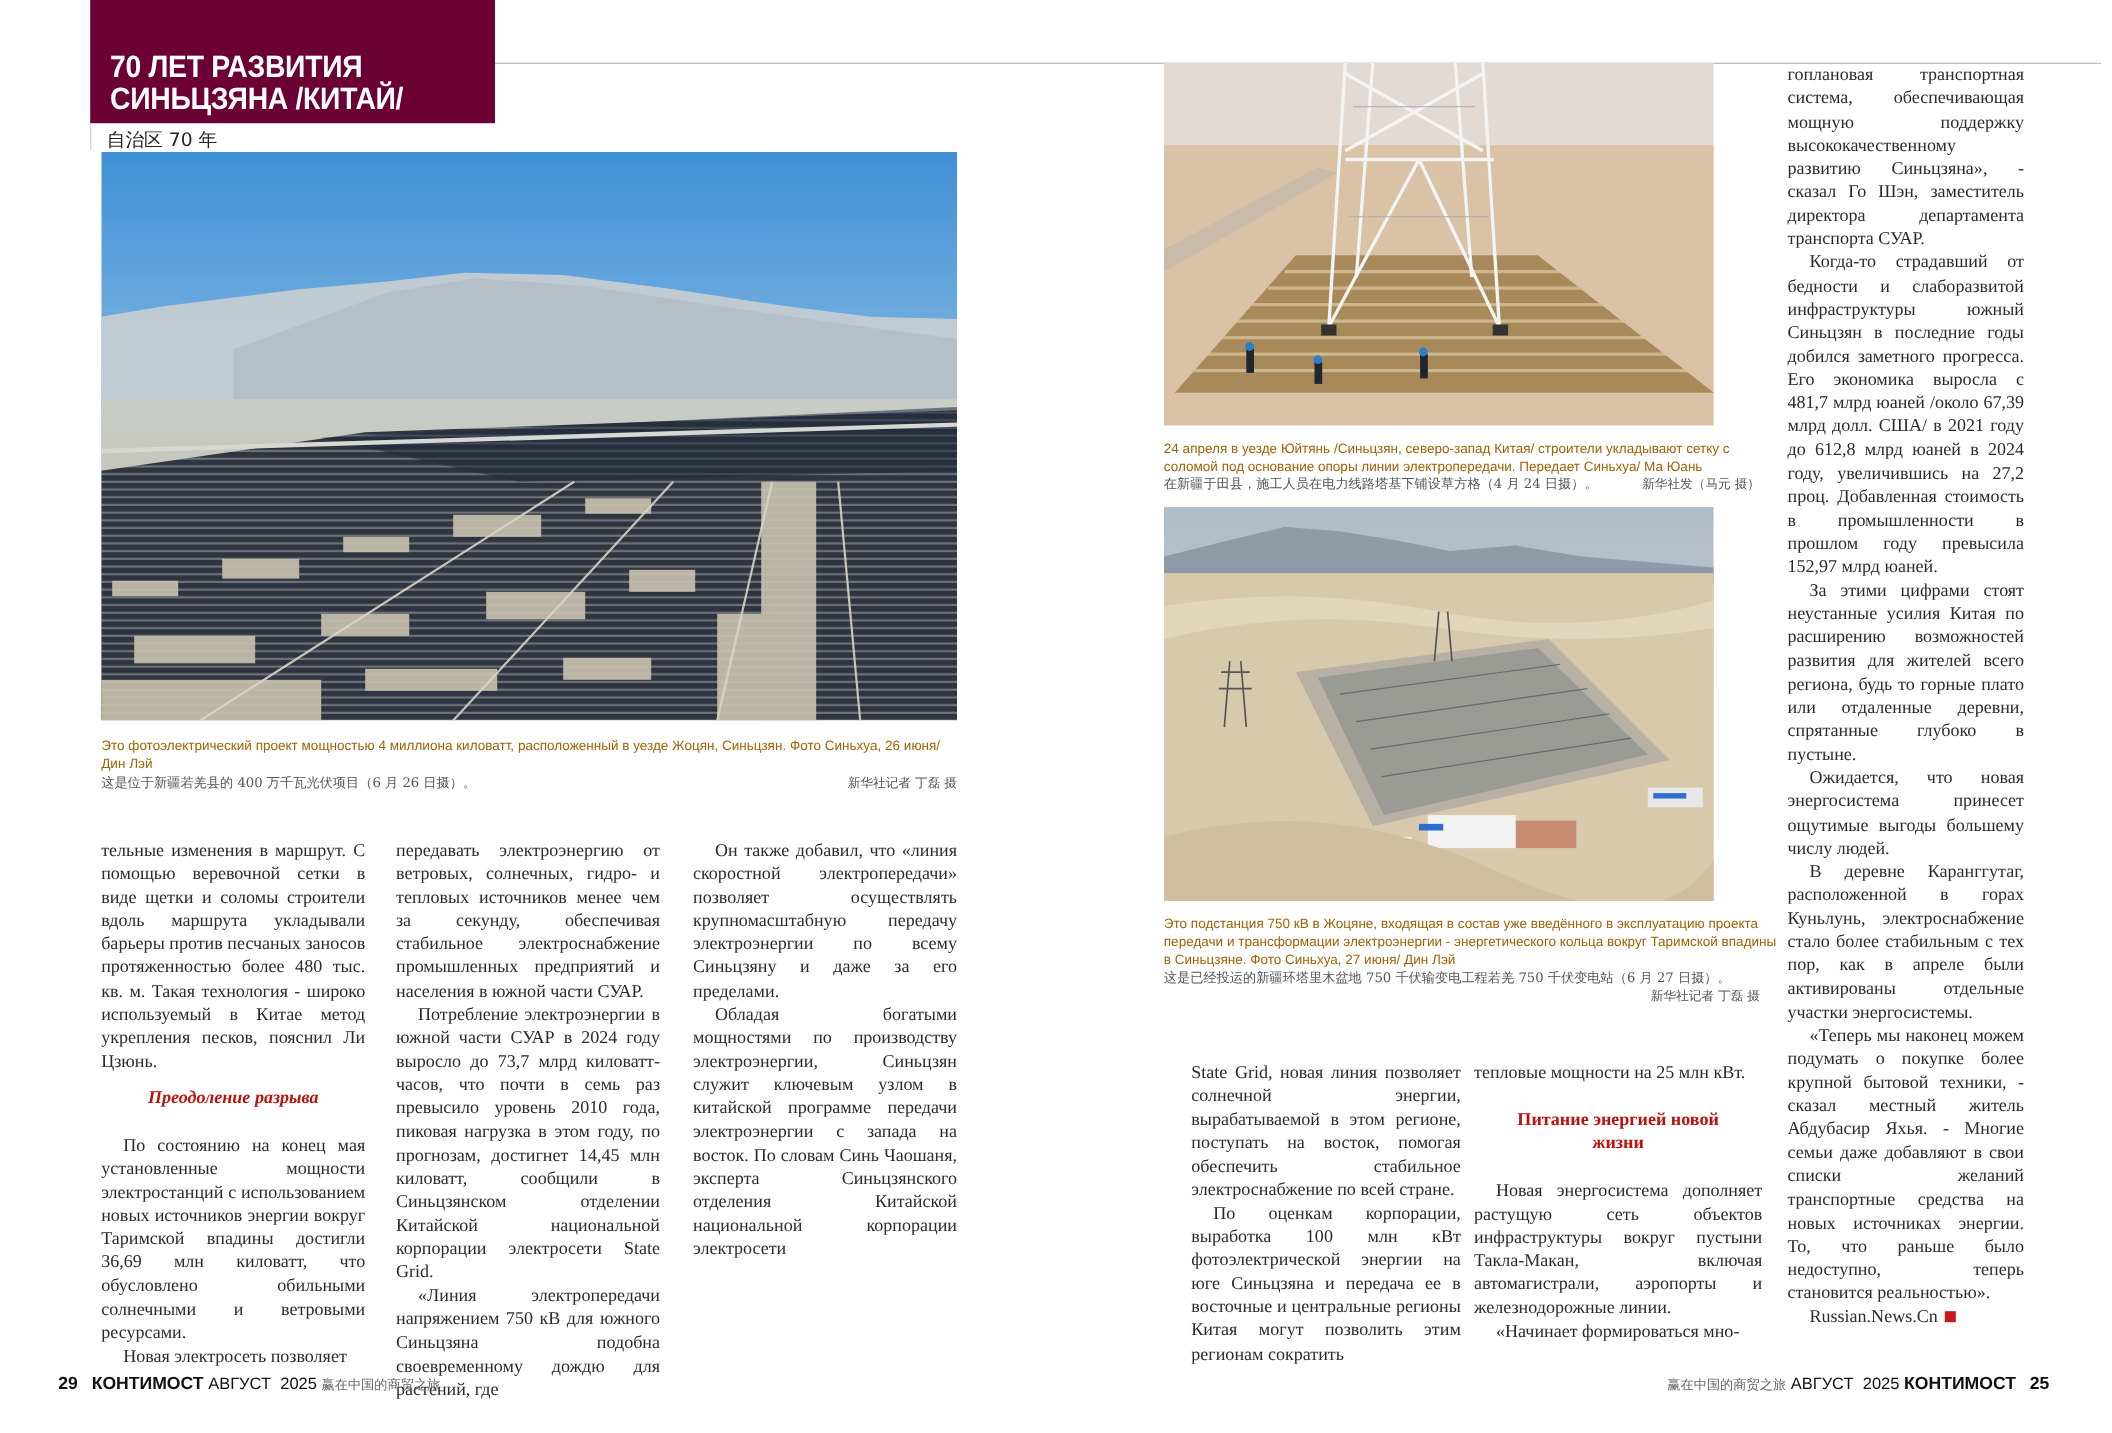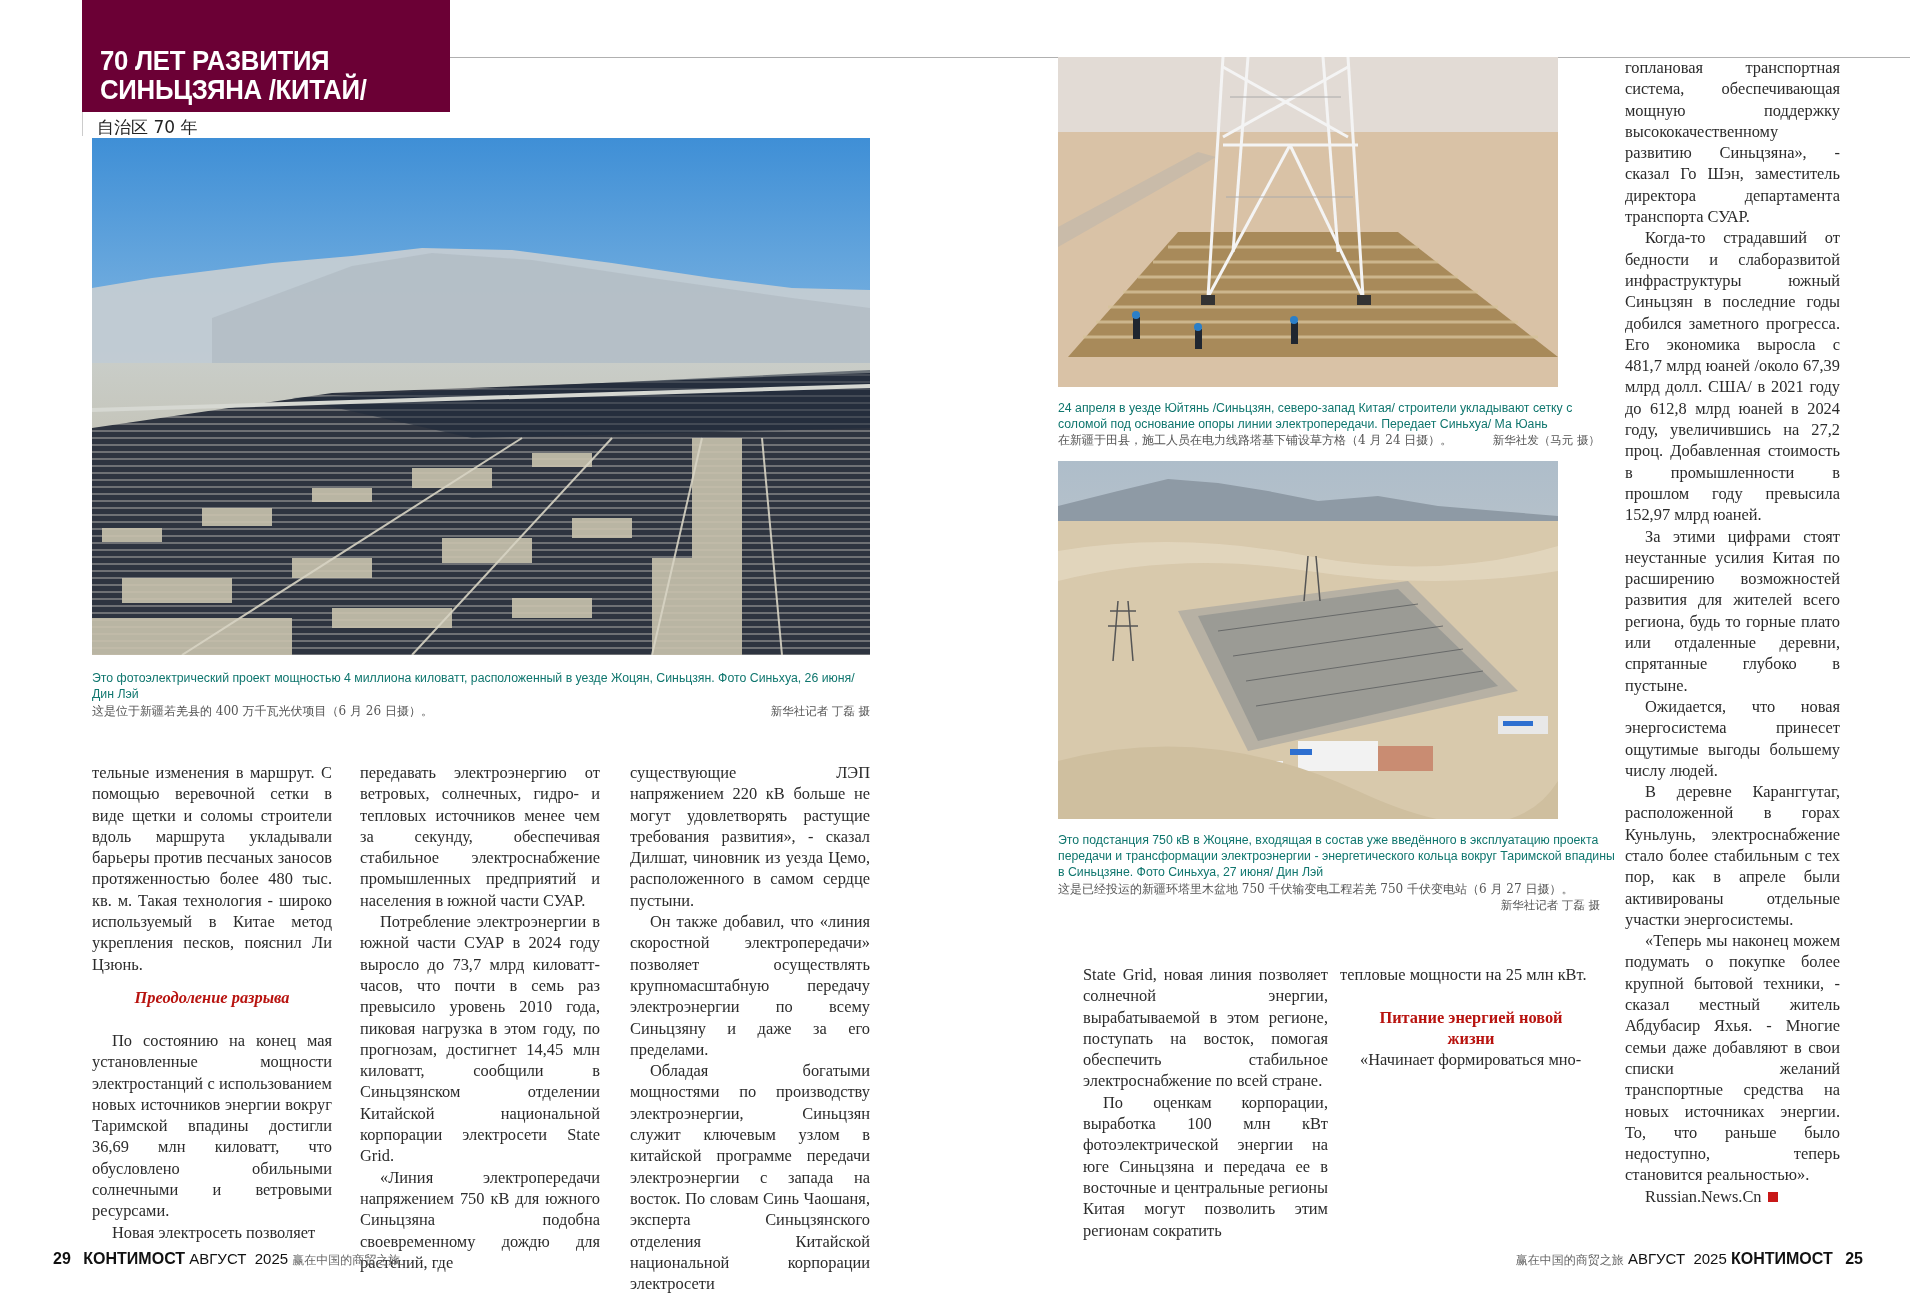--- a/index.html
+++ b/index.html
@@ -13,21 +13,21 @@
   .header-rule { position: absolute; left: 450px; top: 57px; width: 1460px; height: 1px; background: #b0b0b0; }
   .header-sub { position: absolute; left: 97px; top: 116px; font-family: "DejaVu Sans", sans-serif; font-size: 17px; color: #222; }
   .header-vline { position: absolute; left: 82px; top: 112px; width: 1px; height: 24px; background: #ccc; }
 
   .photo { position: absolute; overflow: hidden; }
   .photo svg { width: 100%; height: 100%; display: block; }
   #photo-solar { left: 92px; top: 138px; width: 778px; height: 517px; }
   #photo-tower { left: 1058px; top: 57px; width: 500px; height: 330px; }
   #photo-substation { left: 1058px; top: 461px; width: 500px; height: 358px; }
 
-  .caption-ru { position: absolute; font-family: "Liberation Sans", sans-serif; font-size: 12.3px; line-height: 16px; color: #0f766e; }
+  .caption-ru { position: absolute; font-family: "Liberation Sans", sans-serif; font-size: 12.3px; line-height: 16px; color: #a16207; }
   .caption-cn { position: absolute; font-family: "DejaVu Serif", serif; font-size: 12px; line-height: 16px; color: #555; }
   .caption-credit { position: absolute; font-family: "DejaVu Serif", serif; font-size: 11.5px; line-height: 16px; color: #555; text-align: right; }
 
   .col { position: absolute; font-family: "Liberation Serif", serif; font-size: 16.4px; line-height: 21.3px;
     color: #2b2b2b; text-align: justify; }
   .col p { text-indent: 20px; }
   .col p.cont { text-indent: 0; }
   .subhead { font-family: "Liberation Serif", serif; font-weight: bold; color: #b8130f; font-size: 16.4px;
     line-height: 21px; text-align: center; text-indent: 0 !important; }
   .end-mark { display: inline-block; width: 10px; height: 10px; background: #c81818; margin-left: 6px; vertical-align: 0; }
@@ -196,33 +196,33 @@
   <p>Новая электросеть позволяет</p>
 </div>
 
 <div class="col" style="left:360px; top:762px; width:240px;">
   <p class="cont">передавать электроэнергию от ветровых, солнечных, гидро- и тепловых источников менее чем за секунду, обеспечивая стабильное электроснабжение промышленных предприятий и населения в южной части СУАР.</p>
   <p>Потребление электроэнергии в южной части СУАР в 2024 году выросло до 73,7 млрд киловатт-часов, что почти в семь раз превысило уровень 2010 года, пиковая нагрузка в этом году, по прогнозам, достигнет 14,45 млн киловатт, сообщили в Синьцзянском отделении Китайской национальной корпорации электросети State Grid.</p>
   <p>«Линия электропередачи напряжением 750 кВ для южного Синьцзяна подобна своевременному дождю для растений, где</p>
 </div>
 
 <div class="col" style="left:630px; top:762px; width:240px;">
-  <p class="cont">существующие ЛЭП напряжением 220 кВ больше не могут удовлетворять растущие требования развития», - сказал Дилшат, чиновник из уезда Цемо, расположенного в самом сердце пустыни.</p>
   <p>Он также добавил, что «линия скоростной электропередачи» позволяет осуществлять крупномасштабную передачу электроэнергии по всему Синьцзяну и даже за его пределами.</p>
   <p>Обладая богатыми мощностями по производству электроэнергии, Синьцзян служит ключевым узлом в китайской программе передачи электроэнергии с запада на восток. По словам Синь Чаошаня, эксперта Синьцзянского отделения Китайской национальной корпорации электросети</p>
 </div>
 
 <div class="col" style="left:1058px; top:964px; width:245px;margin-left:25px;">
   <p class="cont">State Grid, новая линия позволяет солнечной энергии, вырабатываемой в этом регионе, поступать на восток, помогая обеспечить стабильное электроснабжение по всей стране.</p>
   <p>По оценкам корпорации, выработка 100 млн кВт фотоэлектрической энергии на юге Синьцзяна и передача ее в восточные и центральные регионы Китая могут позволить этим регионам сократить</p>
 </div>
 
 <div class="col" style="left:1340px; top:964px; width:262px;">
   <p class="cont">тепловые мощности на 25 млн кВт.</p>
   <p class="subhead" style="margin-top:22px; padding:0 30px;">Питание энергией новой жизни</p>
+  <p style="margin-top:22px;">Новая энергосистема дополняет растущую сеть объектов инфраструктуры вокруг пустыни Такла-Макан, включая автомагистрали, аэропорты и железнодорожные линии.</p>
   <p>«Начинает формироваться мно-</p>
 </div>
 
 <div class="col" style="left:1625px; top:57px; width:215px;">
   <p class="cont">гоплановая транспортная система, обеспечивающая мощную поддержку высококачественному развитию Синьцзяна», - сказал Го Шэн, заместитель директора департамента транспорта СУАР.</p>
   <p>Когда-то страдавший от бедности и слаборазвитой инфраструктуры южный Синьцзян в последние годы добился заметного прогресса. Его экономика выросла с 481,7 млрд юаней /около 67,39 млрд долл. США/ в 2021 году до 612,8 млрд юаней в 2024 году, увеличившись на 27,2 проц. Добавленная стоимость в промышленности в прошлом году превысила 152,97 млрд юаней.</p>
   <p>За этими цифрами стоят неустанные усилия Китая по расширению возможностей развития для жителей всего региона, будь то горные плато или отдаленные деревни, спрятанные глубоко в пустыне.</p>
   <p>Ожидается, что новая энергосистема принесет ощутимые выгоды большему числу людей.</p>
   <p>В деревне Каранггутаг, расположенной в горах Куньлунь, электроснабжение стало более стабильным с тех пор, как в апреле были активированы отдельные участки энергосистемы.</p>
   <p>«Теперь мы наконец можем подумать о покупке более крупной бытовой техники, - сказал местный житель Абдубасир Яхья. - Многие семьи даже добавляют в свои списки желаний транспортные средства на новых источниках энергии. То, что раньше было недоступно, теперь становится реальностью».</p>

